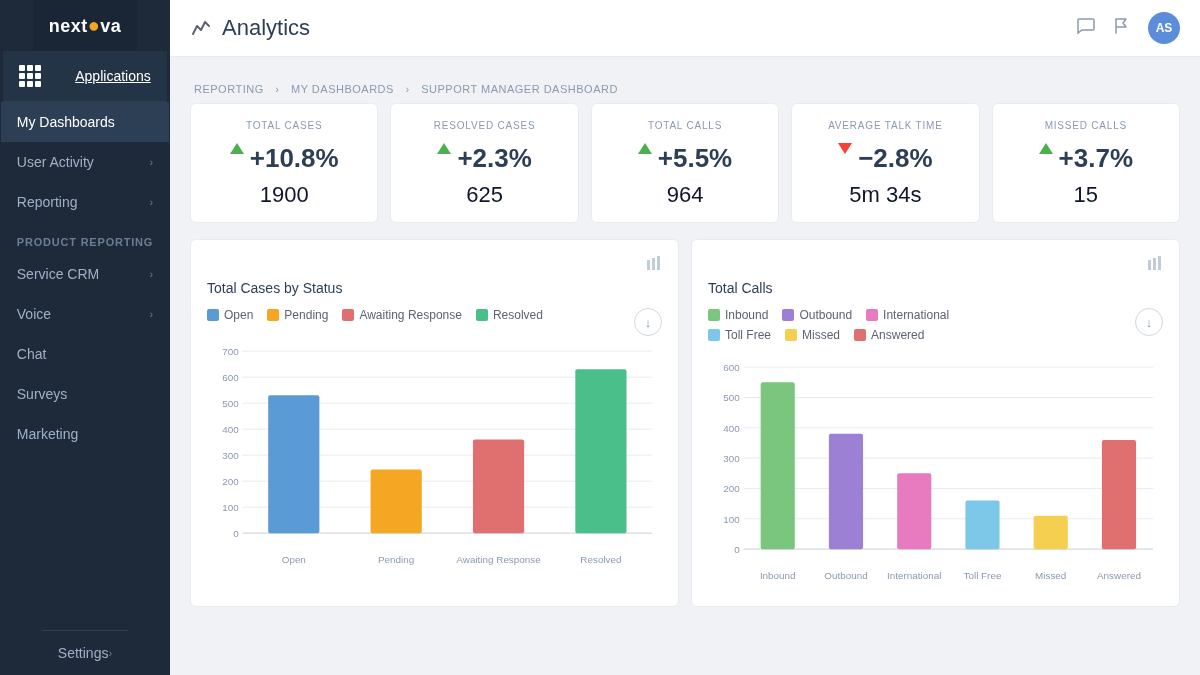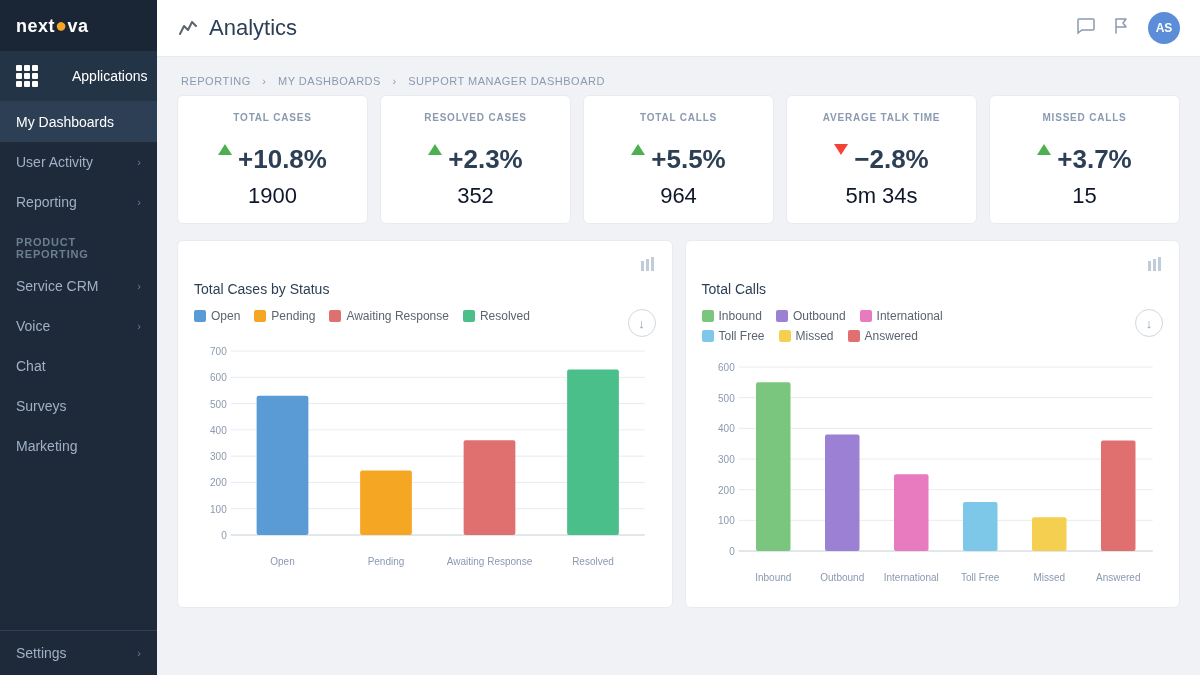--- a/index.html
+++ b/index.html
@@ -1,26 +1,27 @@
 <!DOCTYPE html>
 <html><head>
   <meta charset="utf-8">
   <style>
     * { box-sizing: border-box; margin: 0; padding: 0; }
     body { font-family: -apple-system, BlinkMacSystemFont, 'Segoe UI', sans-serif; background: #f0f2f5; display: flex; height: 675px; width: 1200px; overflow: hidden; }
 
     
     #sidebar {
-      width: 157px;
+      width: 170px;
       background: #1e2a3a;
       color: #fff;
       display: flex;
       flex-direction: column;
       height: 100%;
       flex-shrink: 0;
+      align-items: center;
     }
     #sidebar-logo {
       padding: 14px 16px;
       background: #1a2535;
       display: flex;
       align-items: center;
     }
     .logo-text { color: #fff; font-size: 18px; font-weight: 700; letter-spacing: 0.5px; }
     .logo-dot { color: #f5a623; font-size: 20px; }
 
@@ -86,21 +87,21 @@
     .topbar-right { display: flex; align-items: center; gap: 16px; }
     .topbar-icon { color: #8a9ab0; font-size: 18px; cursor: pointer; }
     .avatar {
       width: 32px; height: 32px; border-radius: 50%;
       background: #5b8dd9; color: #fff;
       display: flex; align-items: center; justify-content: center;
       font-size: 12px; font-weight: 600; cursor: pointer;
     }
 
     
-    #content { flex: 1; padding: 8px 20px 16px; overflow-y: auto; background: #f0f2f5; }
+    #content { flex: 1; padding: 16px 20px 16px; overflow-y: auto; background: #f0f2f5; }
 
     
     #breadcrumb {
       padding: 10px 0 8px;
       font-size: 11px;
       color: #8a9ab0;
       text-transform: uppercase;
       letter-spacing: 0.5px;
     }
     #breadcrumb span { margin: 0 4px; }
@@ -142,25 +143,25 @@
     .kpi-card {
       flex: 1;
       background: #fff;
       border-radius: 6px;
       padding: 16px 14px 14px;
       text-align: center;
       border: 1px solid #e8ecf0;
     }
     .kpi-label {
       font-size: 10px;
-      font-weight: 700;
+      font-weight: 400;
       letter-spacing: 0.8px;
       color: #8a9ab0;
       text-transform: uppercase;
-      margin-bottom: 21px;
+      margin-bottom: 12px;
     }
     .kpi-change {
       display: flex;
       align-items: flex-start;
       justify-content: center;
       gap: 6px;
       margin-bottom: 8px;
     }
     .kpi-pct { font-size: 26px; font-weight: 600; color: #2d3f55; }
     .arrow-up { color: #4caf50; font-size: 0; width: 0; height: 0; border-left: 7px solid transparent; border-right: 7px solid transparent; border-bottom: 11px solid #4caf50; display: inline-block; }
@@ -207,21 +208,21 @@
     .chart-svg { width: 100%; }
   </style>
 </head>
 <body>
 
 <nav id="sidebar">
   <div id="sidebar-logo">
     <span class="logo-text">next<span class="logo-dot">●</span>va</span>
   </div>
   <div id="sidebar-apps">
-    <div style="display:flex;align-items:center;gap:24px;">
+    <div style="display:flex;align-items:center;gap:24px;text-decoration:underline;">
       <div class="apps-grid">
         <span></span>
           <span></span>
           <span></span>
         <span></span>
           <span></span>
           <span></span>
         <span></span>
           <span></span>
           <span></span>
@@ -313,21 +314,21 @@
             <span class="kpi-pct">+10.8%</span>
           </div>
           <div class="kpi-value">1900</div>
         </div>
         <div class="kpi-card">
           <div class="kpi-label">Resolved Cases</div>
           <div class="kpi-change">
             <span class="arrow-up"></span>
             <span class="kpi-pct">+2.3%</span>
           </div>
-          <div class="kpi-value">352</div>
+          <div class="kpi-value">625</div>
         </div>
         <div class="kpi-card">
           <div class="kpi-label">Total Calls</div>
           <div class="kpi-change">
             <span class="arrow-up"></span>
             <span class="kpi-pct">+5.5%</span>
           </div>
           <div class="kpi-value">964</div>
         </div>
         <div class="kpi-card">

